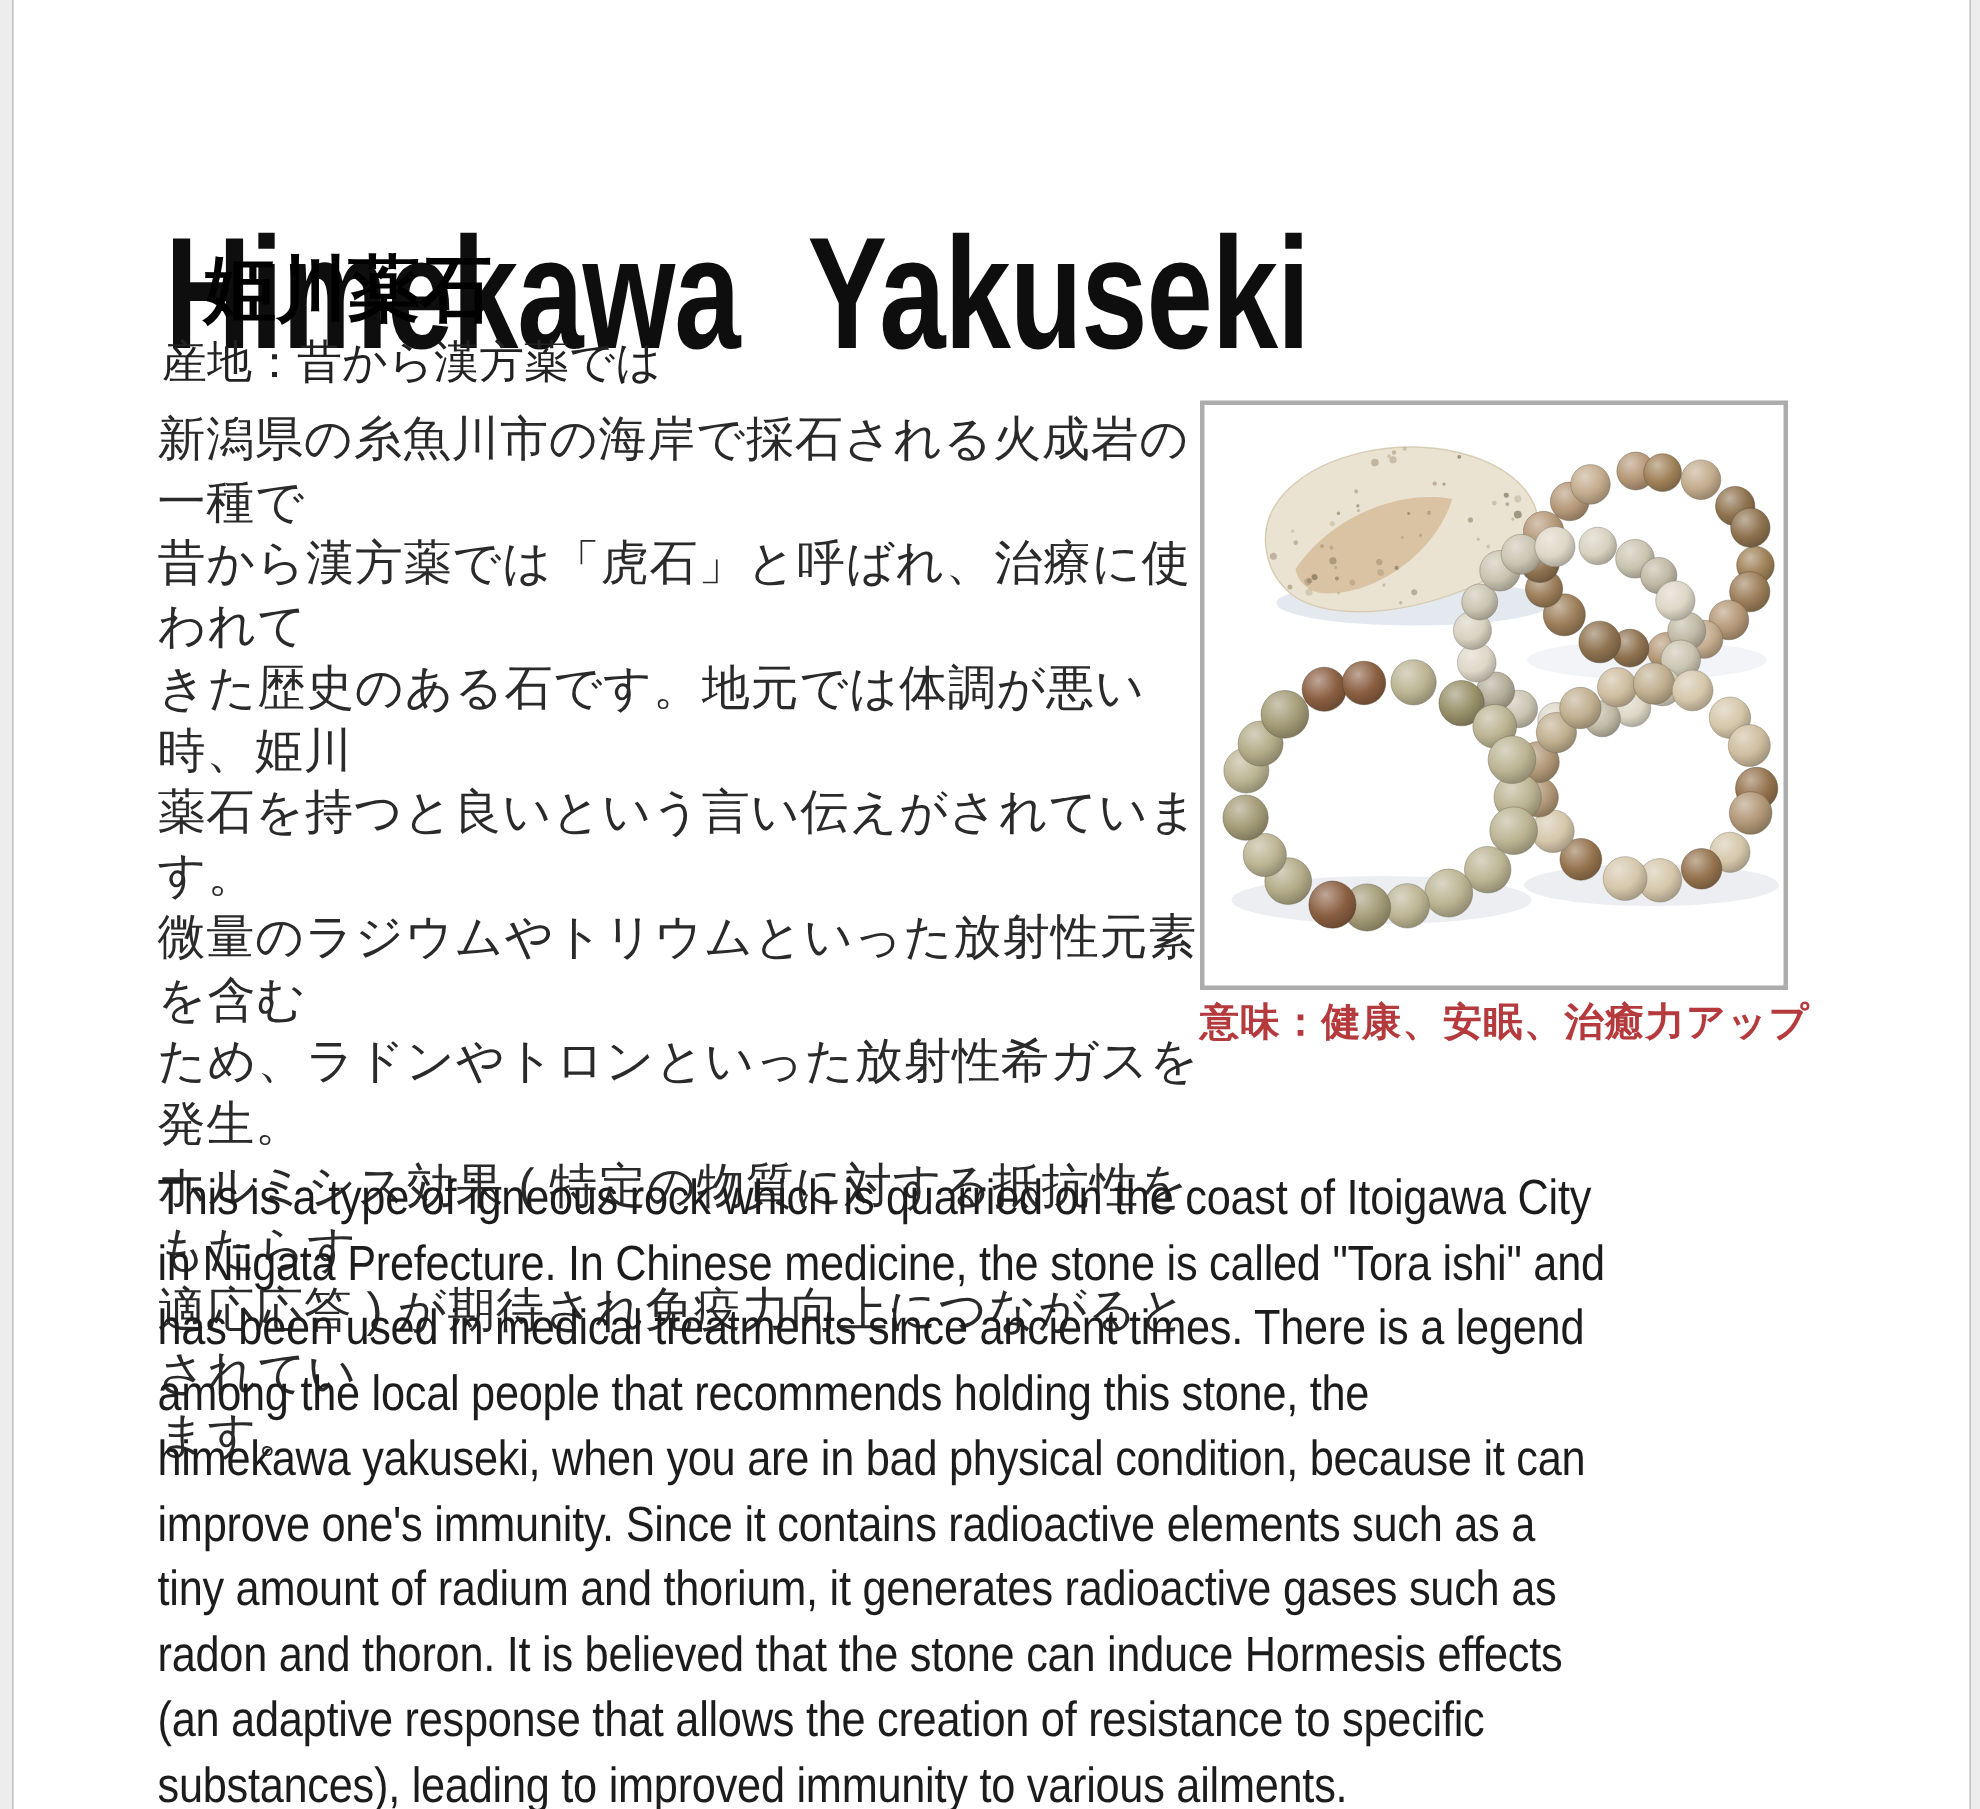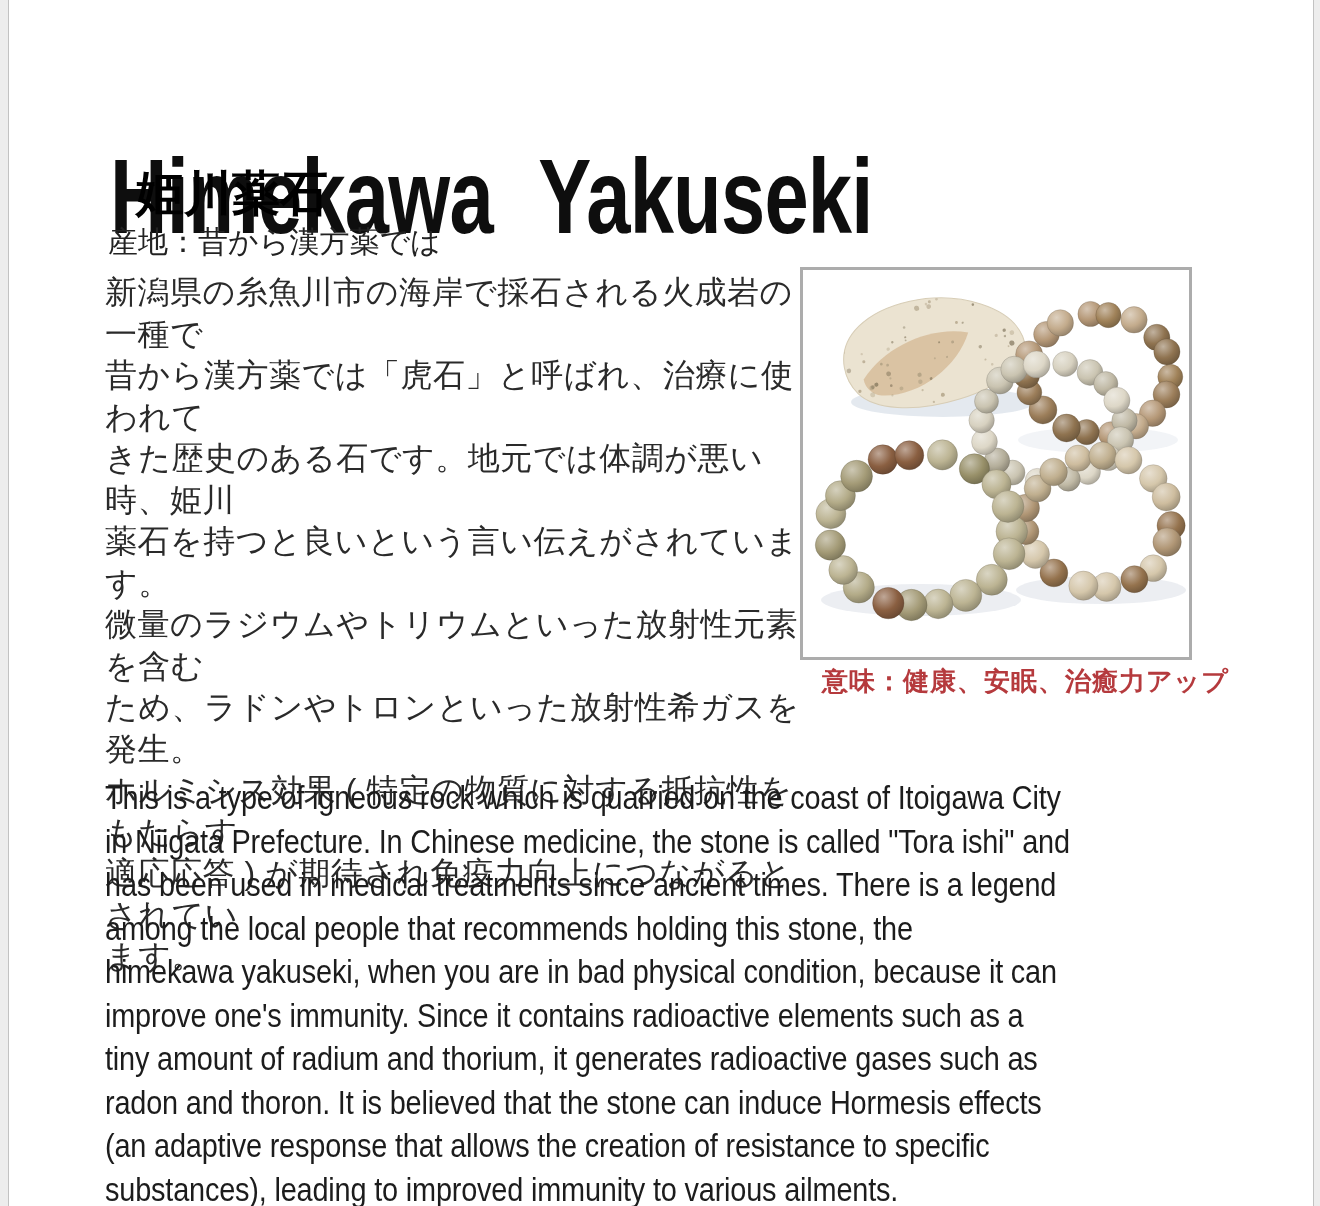--- a/index.html
+++ b/index.html
@@ -33,21 +33,21 @@
     position:absolute;left:105px;top:272px;width:700px;
     font-size:32px;line-height:41.5px;color:#2a2a2a;
     white-space:pre-line;letter-spacing:0.5px;
   }
   .photo-frame{
     position:absolute;left:800px;top:267px;width:392px;height:393px;
     box-sizing:border-box;border:3px solid #acacac;background:#fff;
     margin:0;padding:0;
   }
   .photo-caption{
-    position:absolute;left:822px;top:664px;width:420px;
+    position:absolute;left:800px;top:664px;width:420px;
     font-size:26px;font-weight:bold;letter-spacing:1px;white-space:nowrap;
   }
   .body-en{
     position:absolute;left:105px;top:776px;width:1280px;
     font-size:33px;line-height:43.5px;color:#1c1c1c;
     white-space:pre-line;letter-spacing:-0.2px;
     transform:scaleX(0.875);transform-origin:left top;
   }
 </style>
 </head>

